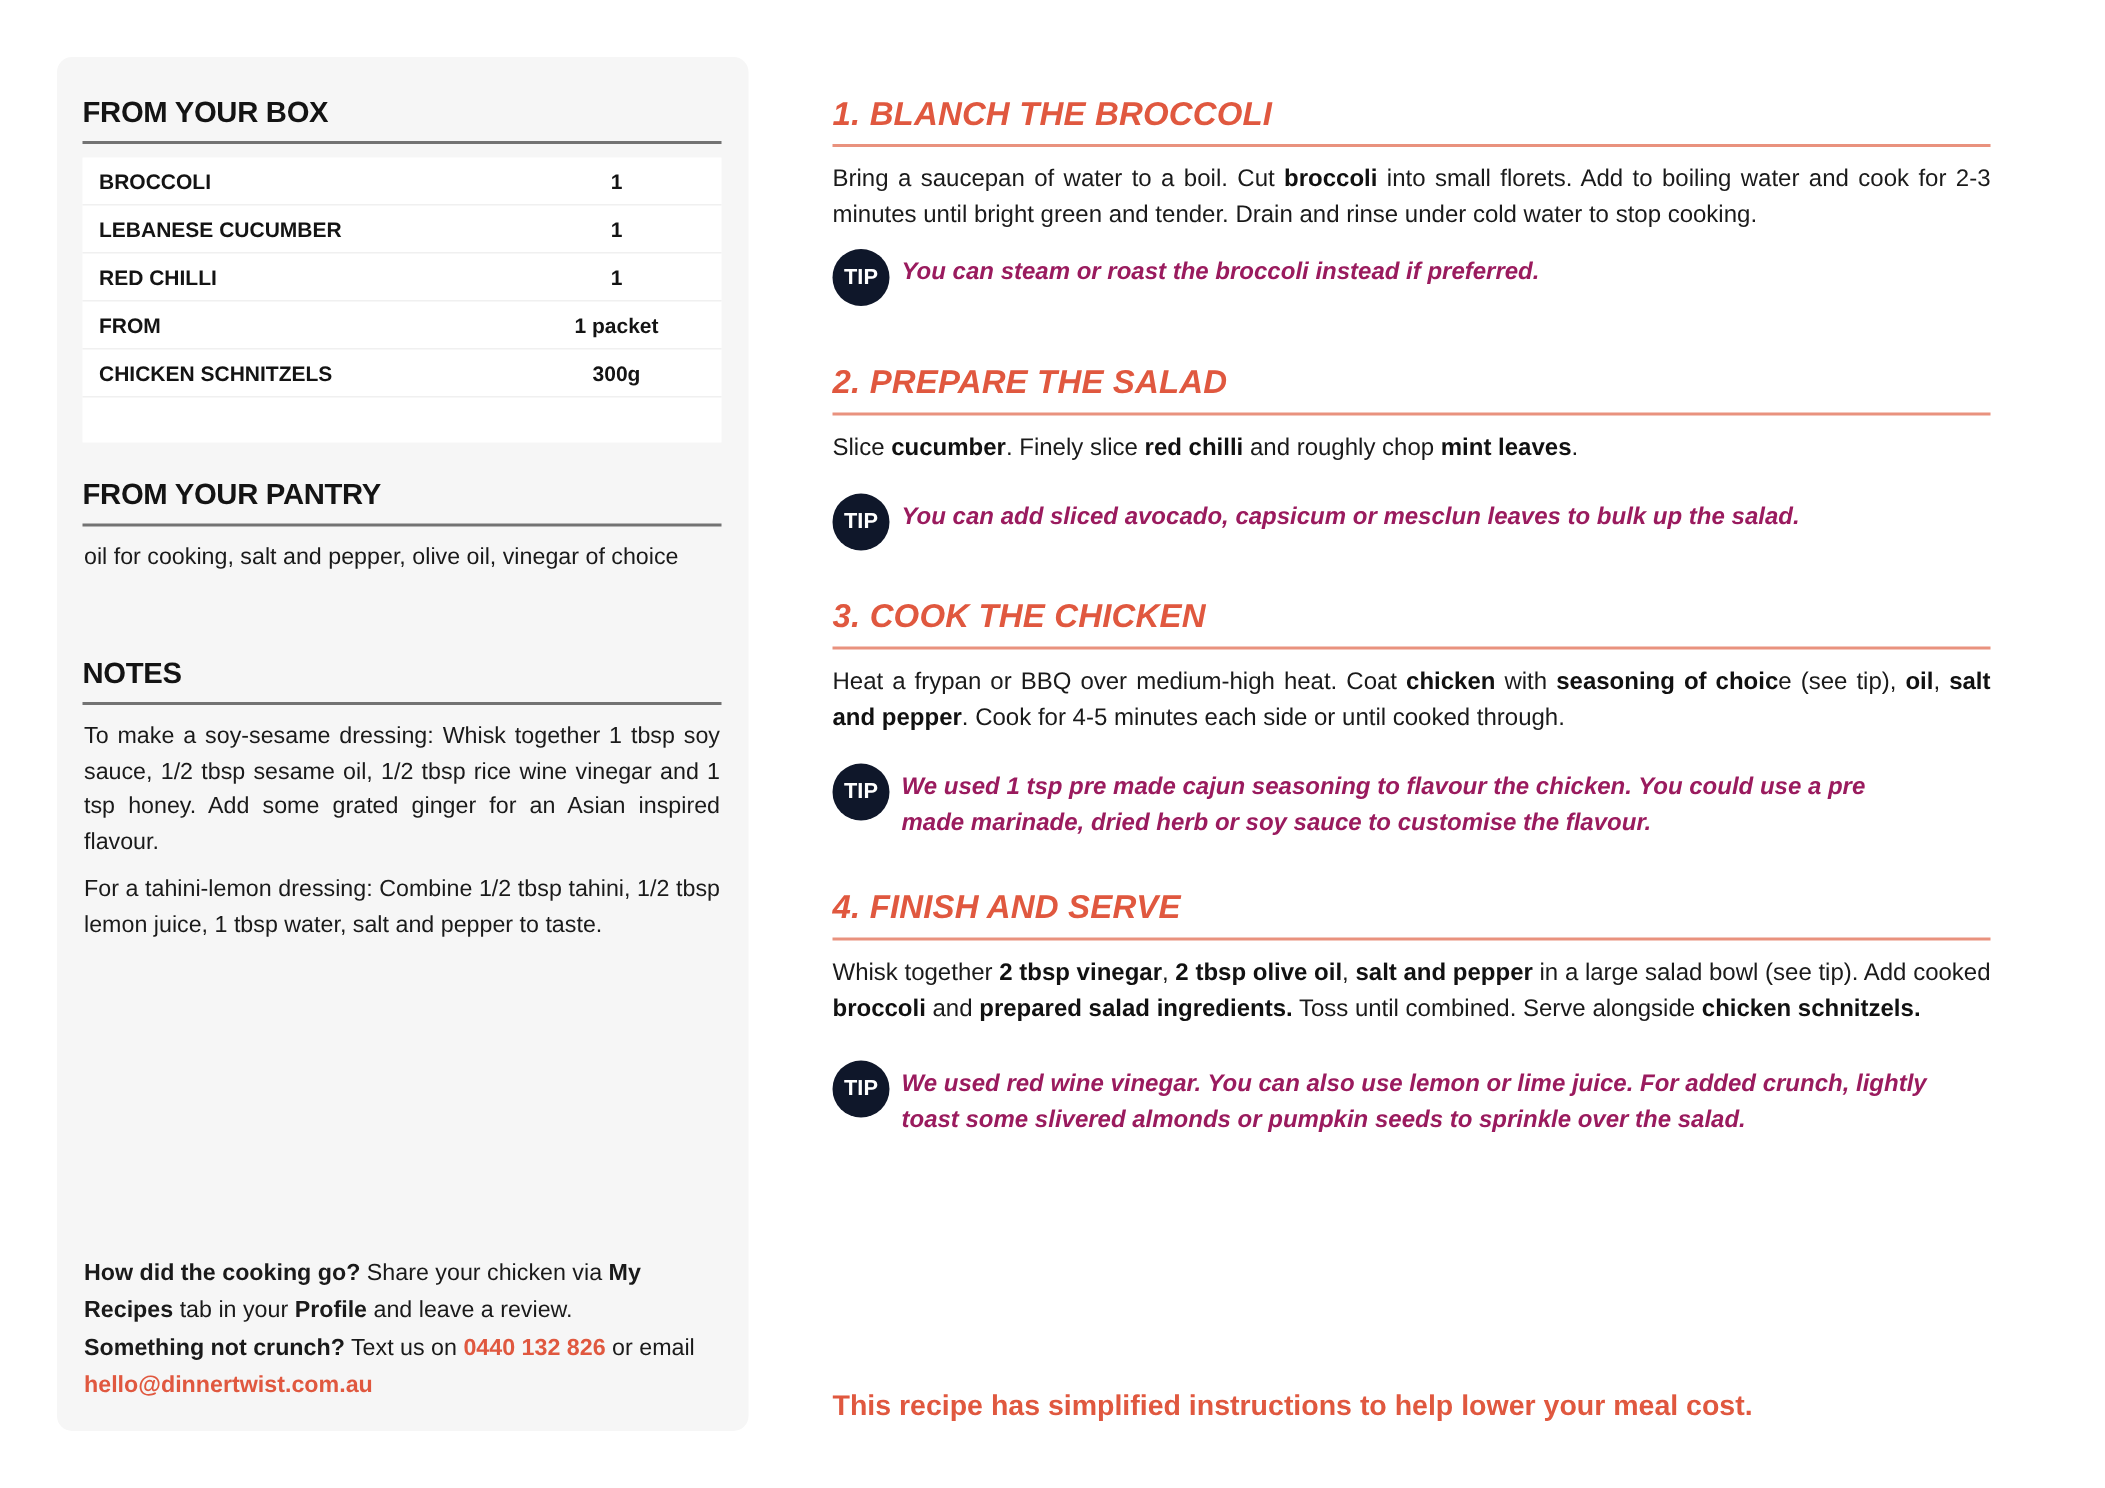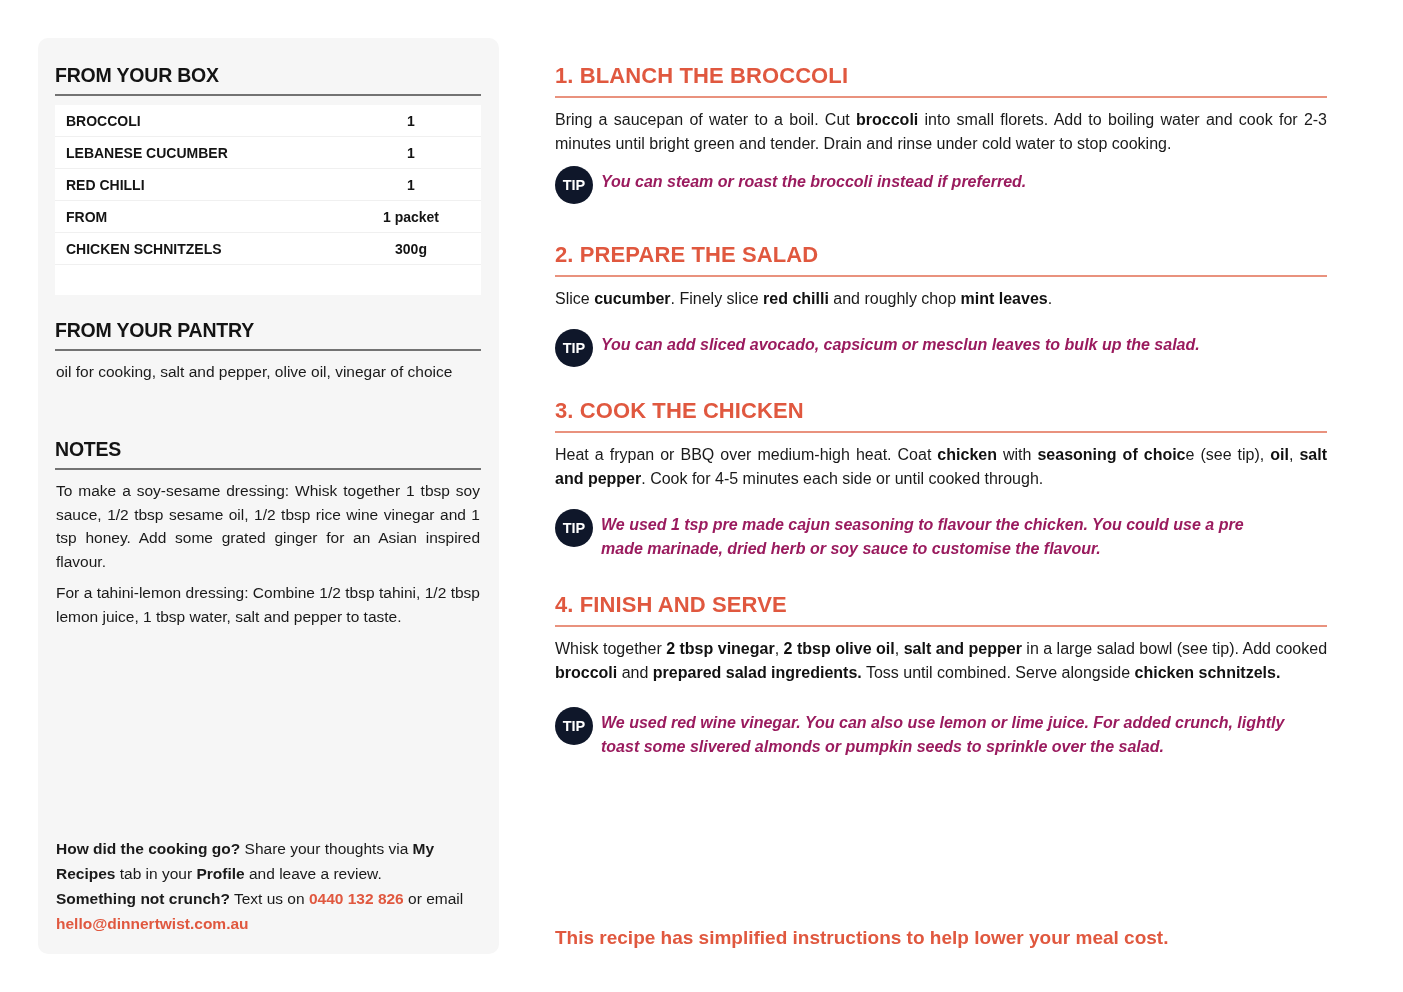--- a/index.html
+++ b/index.html
@@ -37,21 +37,21 @@
   }
   .footer-text b { font-weight: bold; }
   .accent { color: #e0583f; font-weight: bold; }
 
   .right {
     position: absolute; left: 555px; top: 0; width: 772px;
   }
   .step { position: absolute; left: 0; width: 772px; }
   .step-title {
     font-size: 22px; font-weight: bold; color: #e0583f; letter-spacing: 0.1px;
-    padding-bottom: 7px; border-bottom: 2px solid #e9927e;
+    padding-bottom: 7px; border-bottom: 2px solid #e9927e; font-style: italic;
   }
   .step-body {
     margin-top: 10px; font-size: 16px; line-height: 24px; text-align: justify; color: #1a1a1a;
   }
   .step-body b { font-weight: bold; color: #111; }
   .tip {
     display: flex; align-items: flex-start; margin-top: 14px;
   }
   .tip-badge {
     flex: 0 0 38px; width: 38px; height: 38px; border-radius: 50%;
@@ -98,21 +98,21 @@
   <div class="section-heading" style="top:281px;">FROM YOUR PANTRY</div>
   <div class="body-text" style="top:322px;">oil for cooking, salt and pepper, olive oil, vinegar of choice</div>
 
   <div class="section-heading" style="top:400px;">NOTES</div>
   <div class="body-text" style="top:441px;">
     <p>To make a soy-sesame dressing: Whisk together 1 tbsp soy sauce, 1/2 tbsp sesame oil, 1/2 tbsp rice wine vinegar and 1 tsp honey. Add some grated ginger for an Asian inspired flavour.</p>
     <p>For a tahini-lemon dressing: Combine 1/2 tbsp tahini, 1/2 tbsp lemon juice, 1 tbsp water, salt and pepper to taste.</p>
   </div>
 
   <div class="footer-text">
-    <b>How did the cooking go?</b><span> Share your thoughts via </span><b>My Recipes</b><span> tab in your </span><b>Profile</b><span> and leave a review.</span><br>
+    <b>How did the cooking go?</b><span> Share your chicken via </span><b>My Recipes</b><span> tab in your </span><b>Profile</b><span> and leave a review.</span><br>
     <b>Something not crunch?</b><span> Text us on </span><span class="accent">0440 132 826</span><span> or email </span><span class="accent">hello@dinnertwist.com.au</span>
   </div>
 </div>
 
 <div class="right">
   <div class="step" style="top:63px;">
     <div class="step-title">1. BLANCH THE BROCCOLI</div>
     <div class="step-body">Bring a saucepan of water to a boil. Cut <b>broccoli</b> into small florets. Add to boiling water and cook for 2-3 minutes until bright green and tender. Drain and rinse under cold water to stop cooking.</div>
     <div class="tip">
       <div class="tip-badge">TIP</div>

